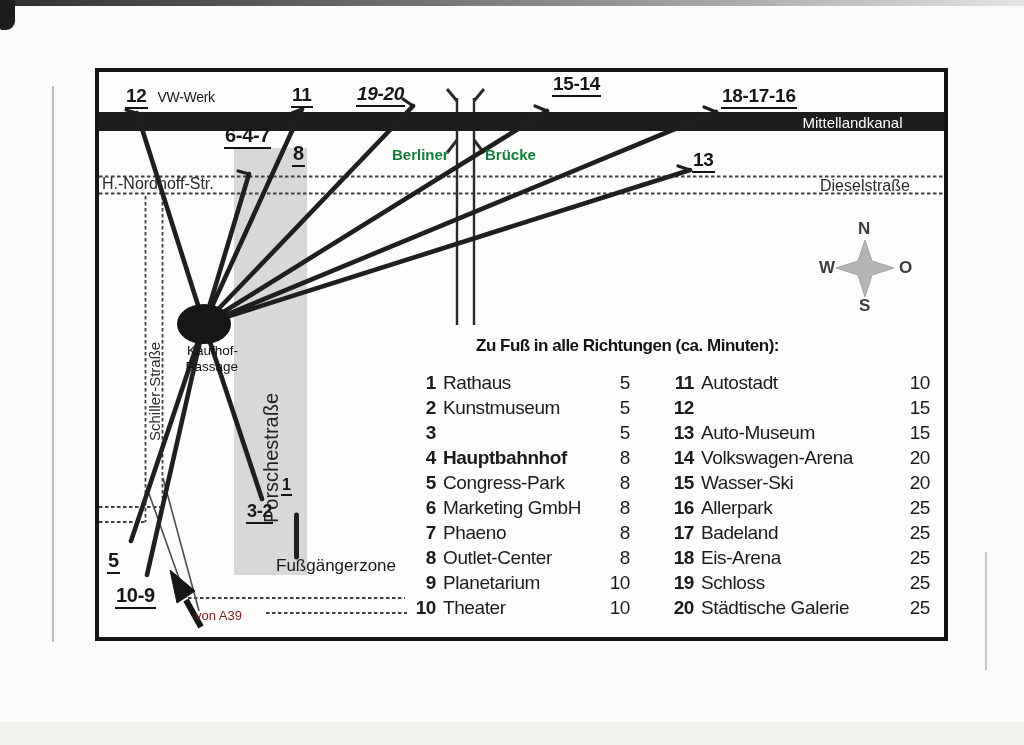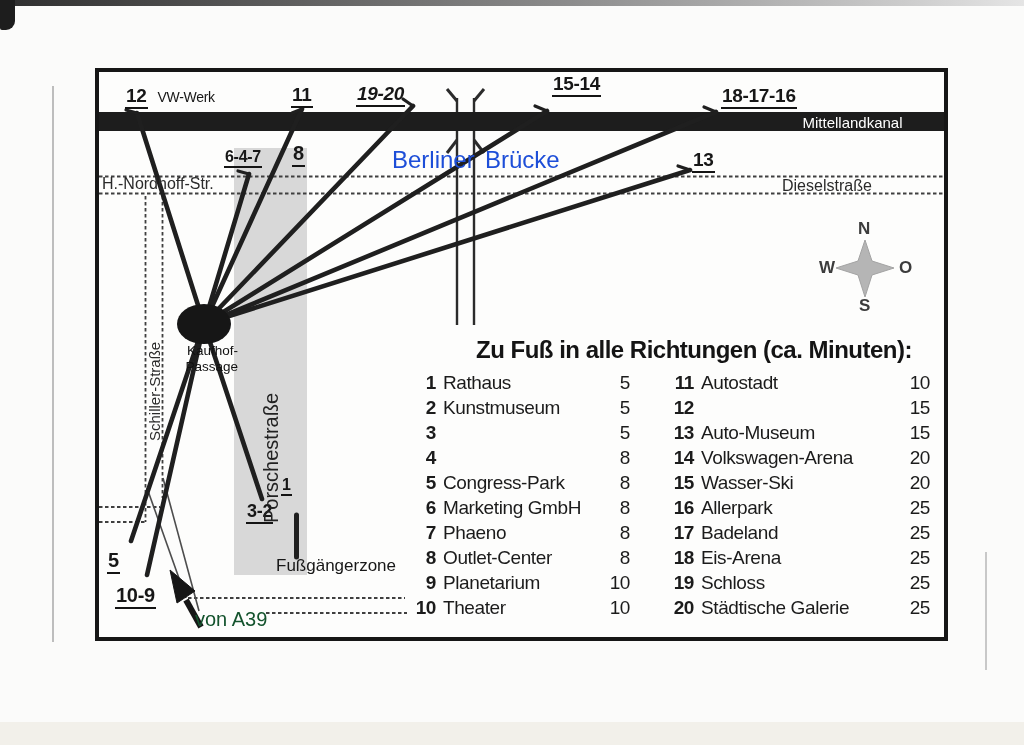--- a/index.html
+++ b/index.html
@@ -19,27 +19,27 @@
   .scratch{background:#ababab;width:2px;}
   
   .map-frame{left:95px;top:68px;width:853px;height:573px;border:4px solid #161616;
     background:#fdfdfc;box-sizing:border-box;}
   
   .maplabel{position:absolute;white-space:nowrap;color:#171717;}
   .nlabel{font-weight:bold;font-size:19px;letter-spacing:-0.3px;}
   .nlabel .u, .ulabel{border-bottom:2.5px solid #141414;padding:0 1px 1px 1px;}
   .plain{font-weight:normal;}
   .street{font-size:16px;color:#2a2a2a;}
-  .bridge-name{font-size:24px;color:#1d4ed8;}
+  .bridge-name{font-size:15px;color:#15803d;font-weight:bold;}
   .canal-name{font-size:15px;color:#ffffff;font-weight:normal;}
   .rot{transform:rotate(-90deg);transform-origin:top left;}
   .kaufhof{font-size:13.5px;line-height:16px;text-align:right;color:#111;}
   .compass-letter{font-size:17px;font-weight:bold;color:#3c3c3c;}
   
-  .legend-title{position:absolute;left:476px;top:336px;font-size:24px;font-weight:bold;
+  .legend-title{position:absolute;left:476px;top:336px;font-size:17px;font-weight:bold;
     letter-spacing:-0.5px;color:#141414;}
   .legend-col{position:absolute;top:370px;font-size:19px;letter-spacing:-0.4px;color:#1b1b1b;}
   .legend-col.c1{left:410px;width:220px;}
   .legend-col.c2{left:664px;width:266px;}
   .lrow{display:flex;height:25px;line-height:25px;}
   .lnum{font-weight:bold;text-align:right;flex:0 0 auto;}
   .c1 .lnum{width:26px;}
   .c2 .lnum{width:30px;}
   .lname{margin-left:7px;}
   .lname.bold{font-weight:bold;}
@@ -129,21 +129,21 @@
 </div>
 <div class="maplabel nlabel" style="left:356px;top:83px;font-style:italic;">
   <span class="u">19-20</span>
 </div>
 <div class="maplabel nlabel" style="left:552px;top:73px;text-align:right;">
   <span class="u">15-14</span>
 </div>
 <div class="maplabel nlabel" style="left:721px;top:85px;">
   <span class="u">18-17-16</span>
 </div>
-<div class="maplabel nlabel" style="left:224px;top:148px;font-size:16px;">
+<div class="maplabel nlabel" style="left:224px;top:124px;font-size:20px;">
   <span class="u">6-4-7</span>
 </div>
 <div class="maplabel nlabel" style="left:292px;top:142px;font-size:20px;">
   <span class="u">8</span>
 </div>
 <div class="maplabel nlabel" style="left:692px;top:149px;">
   <span class="u">13</span>
 </div>
 <div class="maplabel nlabel" style="left:281px;top:476px;font-size:16px;">
   <span class="u">1</span>
@@ -155,25 +155,25 @@
   <span class="u">5</span>
 </div>
 <div class="maplabel nlabel" style="left:115px;top:584px;font-size:20px;">
   <span class="u">10-9</span>
 </div>
 
 <div class="maplabel canal-name" style="left:770px;top:114px;width:165px;text-align:center;">Mittellandkanal</div>
 <div class="maplabel bridge-name" style="left:392px;top:146px;">Berliner</div>
 <div class="maplabel bridge-name" style="left:485px;top:146px;">Brücke</div>
 <div class="maplabel street" style="left:102px;top:175px;">H.-Nordhoff-Str.</div>
-<div class="maplabel street" style="left:782px;top:177px;">Dieselstraße</div>
+<div class="maplabel street" style="left:820px;top:177px;">Dieselstraße</div>
 <div class="maplabel street rot" style="left:146px;top:441px;font-size:15px;">Schiller-Straße</div>
 <div class="maplabel rot" style="left:260px;top:523px;font-size:20px;color:#222;">Porschestraße</div>
 <div class="maplabel" style="left:276px;top:556px;font-size:17px;">Fußgängerzone</div>
-<div class="maplabel" style="left:195px;top:608px;font-size:20px;color:#14532d;">von A39</div>
+<div class="maplabel" style="left:195px;top:608px;font-size:13px;color:#7f1d1d;">von A39</div>
 
 <div class="abs kaufhof" style="left:170px;top:343px;width:68px;">
   <div>Kaufhof-</div>
   <div>Passage</div>
 </div>
 
 <div class="maplabel compass-letter" style="left:858px;top:219px;">N</div>
 <div class="maplabel compass-letter" style="left:899px;top:258px;">O</div>
 <div class="maplabel compass-letter" style="left:859px;top:296px;">S</div>
 <div class="maplabel compass-letter" style="left:819px;top:258px;">W</div>
@@ -190,20 +190,21 @@
       <span class="lnum">2</span>
       <span class="lname">Kunstmuseum</span>
       <span class="lmin">5</span>
     </div>
   <div class="lrow">
       <span class="lnum">3</span>
       <span class="lmin">5</span>
     </div>
   <div class="lrow">
       <span class="lnum">4</span>
+      <span class="lname bold">Hauptbahnhof</span>
       <span class="lmin">8</span>
     </div>
   <div class="lrow">
       <span class="lnum">5</span>
       <span class="lname">Congress-Park</span>
       <span class="lmin">8</span>
     </div>
   <div class="lrow">
       <span class="lnum">6</span>
       <span class="lname">Marketing GmbH</span>

